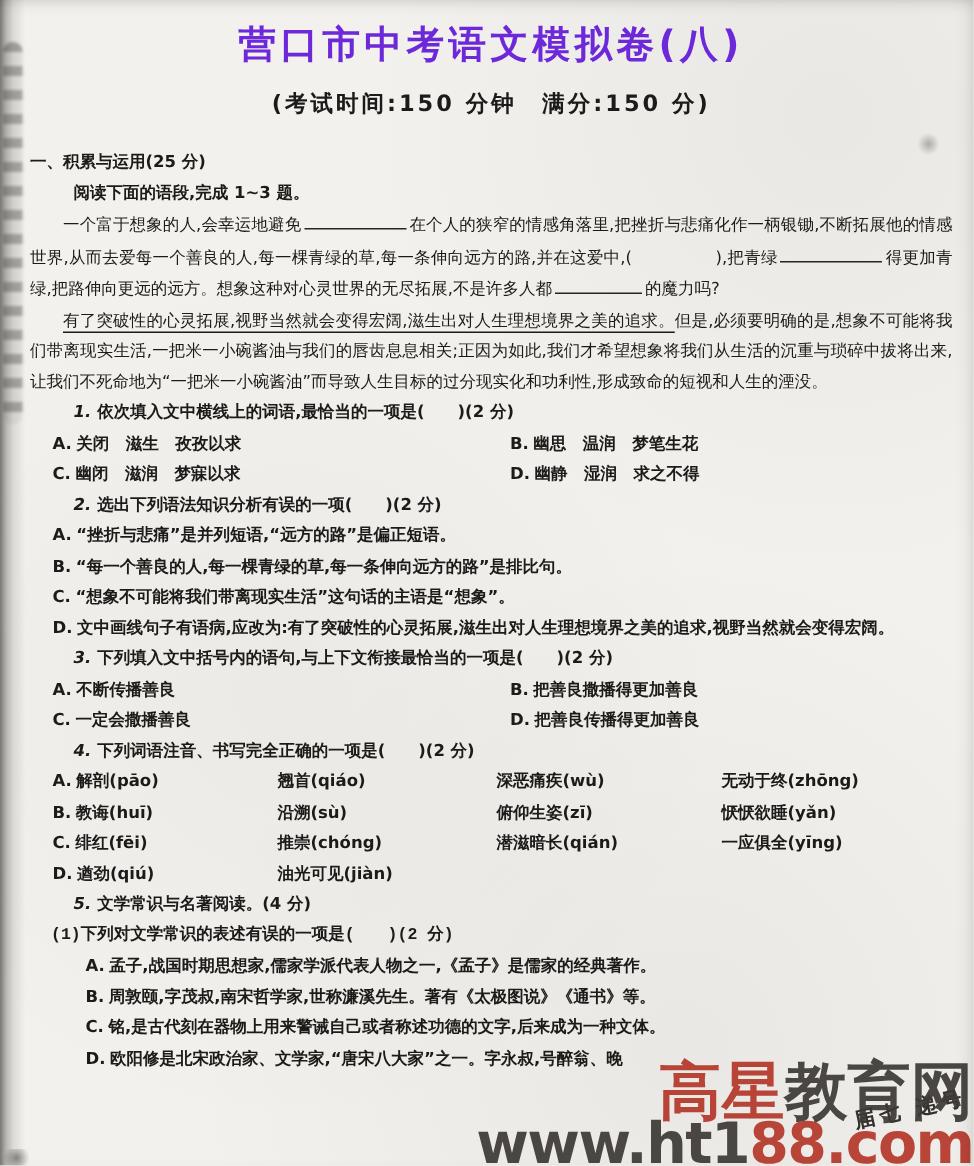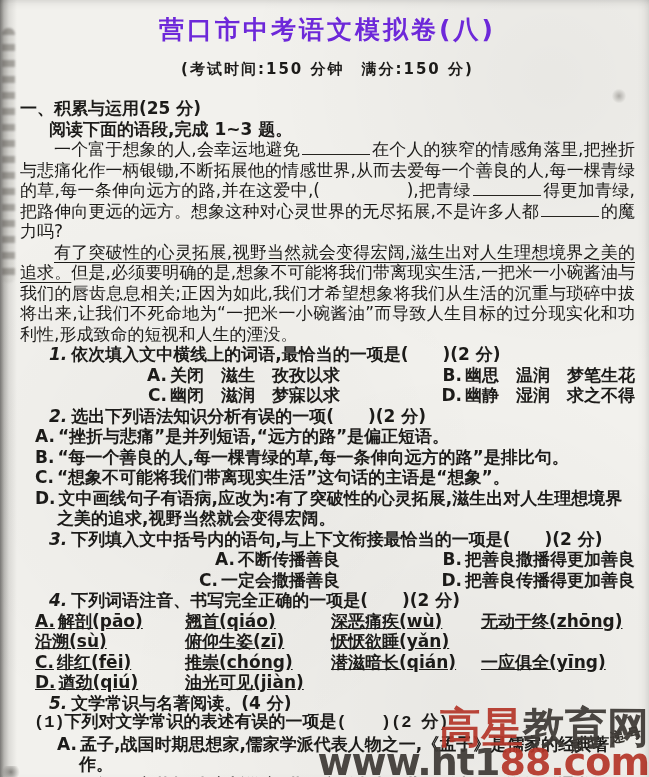--- a/index.html
+++ b/index.html
@@ -10,34 +10,34 @@
       radial-gradient(circle at 30% 60%, rgba(0,0,0,0.03), transparent 45%),
       radial-gradient(circle at 70% 90%, rgba(0,0,0,0.04), transparent 40%),
       #f2f1ed;
     font-family:"DejaVu Sans","Liberation Sans",sans-serif;
     color:#1c1b19;
   }
   .page{position:absolute;inset:0;padding:14px 14px 0 20px;box-sizing:border-box;}
   .title{font-size:25px;font-weight:800;text-align:center;letter-spacing:3px;height:32px;line-height:32px;color:#6d28d9;}
   .subtitle{font-size:15px;font-weight:600;text-align:center;letter-spacing:2px;margin-top:13px;height:20px;line-height:20px;}
   .heading{font-size:15.5px;font-weight:800;margin-top:19px;line-height:20.5px;}
-  .line{font-size:17px;line-height:20.5px;}
+  .line{font-size:11px;line-height:20.5px;}
   .para{text-align:justify;}
   .indent{text-indent:2em;}
   .blank{display:inline-block;width:68px;height:13px;border-bottom:1.5px solid #26241f;margin:0 2px;}
   .blank.small{width:58px;}
   .u{text-decoration:underline;text-decoration-thickness:1.4px;text-underline-offset:3.5px;}
   .qstem{font-weight:700;padding-left:29px;}
   .qnum{font-style:italic;font-weight:800;margin-right:4px;}
   .opts2{display:grid;grid-template-columns:305px 1fr;padding-left:15px;font-weight:600;}
-  .opt{padding-left:22px;text-indent:-22px;text-align:right;}
+  .opt{padding-left:22px;text-indent:-22px;}
   .optfull{padding-left:37px;text-indent:-22px;font-weight:600;}
   .olabel{font-weight:800;margin-right:3px;}
   .row4{display:grid;grid-template-columns:150px 146px 150px 1fr;padding-left:15px;font-weight:600;}
-  .row4 .cell{white-space:nowrap;text-decoration:underline;}
+  .row4 .cell{white-space:nowrap;}
   .sub1{padding-left:14px;font-weight:700;font-family:Liberation Mono, monospace;}
   .q5opt{padding-left:59px;text-indent:-22px;font-weight:600;}
   
   .spine{position:absolute;left:0;top:0;bottom:0;width:17px;pointer-events:none;
     background:linear-gradient(90deg, rgba(28,26,23,.55) 0px, rgba(28,26,23,.28) 4px, rgba(28,26,23,.10) 9px, rgba(28,26,23,0) 17px);}
   .spine-marks{position:absolute;left:2px;top:28px;width:13px;height:255px;pointer-events:none;
     background:repeating-linear-gradient(180deg, rgba(55,50,44,.38) 0 7px, rgba(55,50,44,.06) 7px 16px);
     filter:blur(1px);border-radius:6px;}
   .smudge-tr{position:absolute;left:612px;top:88px;width:14px;height:16px;border-radius:50%;
     background:radial-gradient(circle, rgba(60,56,50,.35), transparent 70%);pointer-events:none;}
@@ -113,20 +113,21 @@
   <div class="line qstem">
     <span class="qnum">4.</span><span>下列词语注音、书写完全正确的一项是(　　)(2 分)</span>
   </div>
   <div class="line row4">
     <span class="cell"><span class="olabel">A.</span><span>解剖(pāo)</span></span>
     <span class="cell">翘首(qiáo)</span>
     <span class="cell">深恶痛疾(wù)</span>
     <span class="cell">无动于终(zhōng)</span>
   </div>
   <div class="line row4">
+    <span class="cell"><span class="olabel">B.</span><span>教诲(huī)</span></span>
     <span class="cell">沿溯(sù)</span>
     <span class="cell">俯仰生姿(zī)</span>
     <span class="cell">恹恹欲睡(yǎn)</span>
   </div>
   <div class="line row4">
     <span class="cell"><span class="olabel">C.</span><span>绯红(fēi)</span></span>
     <span class="cell">推崇(chóng)</span>
     <span class="cell">潜滋暗长(qián)</span>
     <span class="cell">一应俱全(yīng)</span>
   </div>

